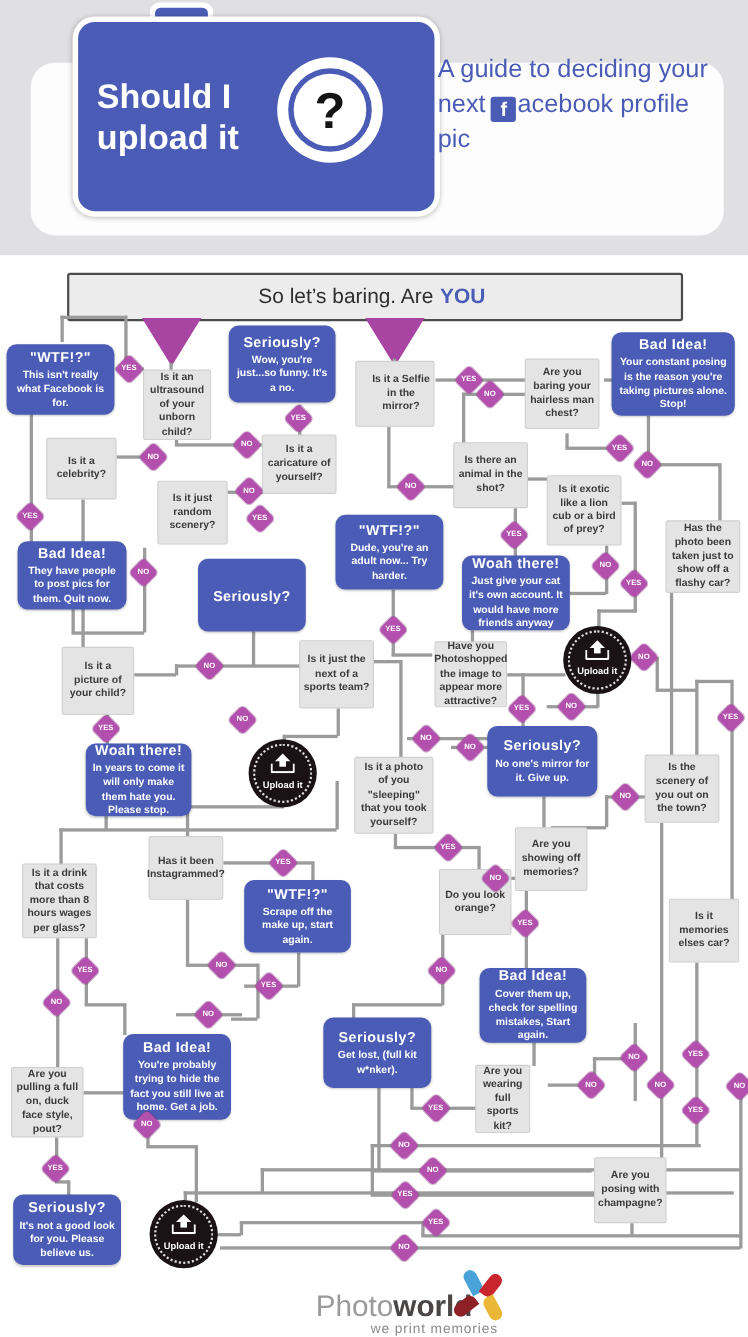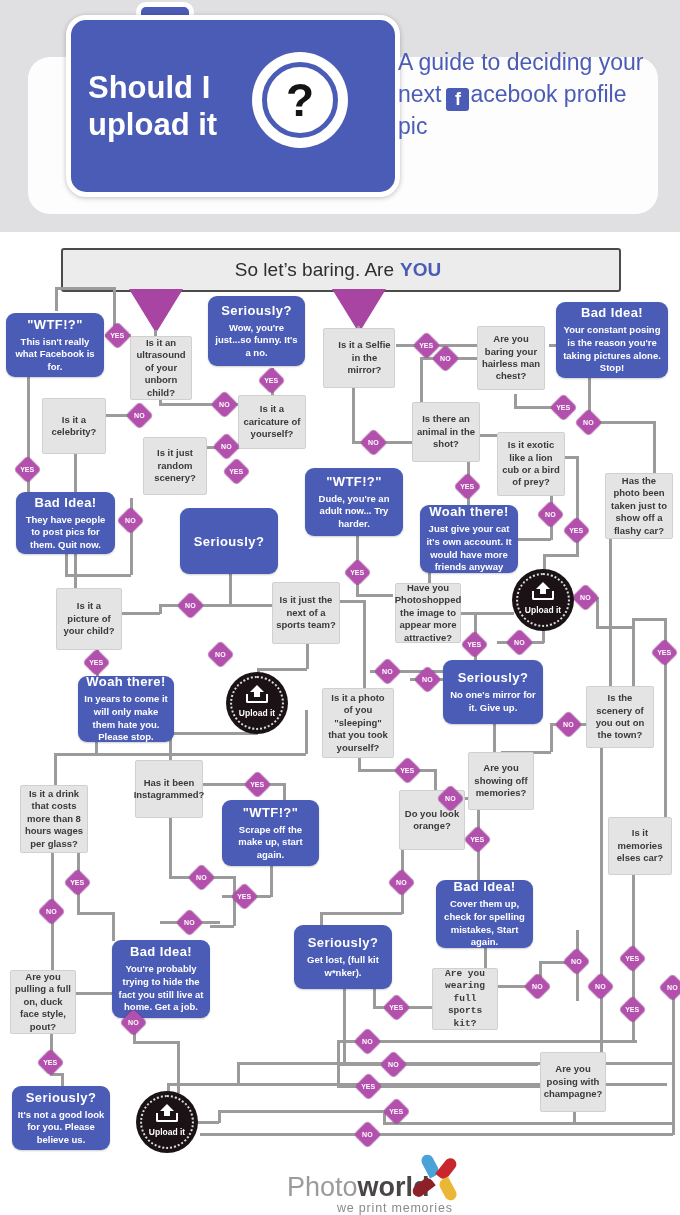--- a/index.html
+++ b/index.html
@@ -268,21 +268,21 @@
     </div>
     <div class="qbox" style="left: 468px; top: 752px; width: 66px; height: 58px;">
       <span>Are you showing off memories?</span>
     </div>
     <div class="qbox" style="left: 608px; top: 817px; width: 64px; height: 58px;">
       <span>Is it memories elses car?</span>
     </div>
     <div class="qbox" style="left: 10px; top: 970px; width: 66px; height: 64px;">
       <span>Are you pulling a full on, duck face style, pout?</span>
     </div>
-    <div class="qbox" style="left: 432px; top: 968px; width: 66px; height: 62px; font-family: Liberation Mono, monospace;">
+    <div class="qbox" style="left: 432px; top: 968px; width: 50px; height: 62px;">
       <span>Are you wearing full sports kit?</span>
     </div>
     <div class="qbox" style="left: 540px; top: 1052px; width: 66px; height: 60px;">
       <span>Are you posing with champagne?</span>
     </div>
     <div class="abox" style="left: 6px; top: 313px; width: 98px; height: 64px;">
       <div class="t">"WTF!?"</div>
       <div class="b">This isn't really what Facebook is for.</div>
     </div>
     <div class="abox" style="left: 208px; top: 296px; width: 97px; height: 70px;">

